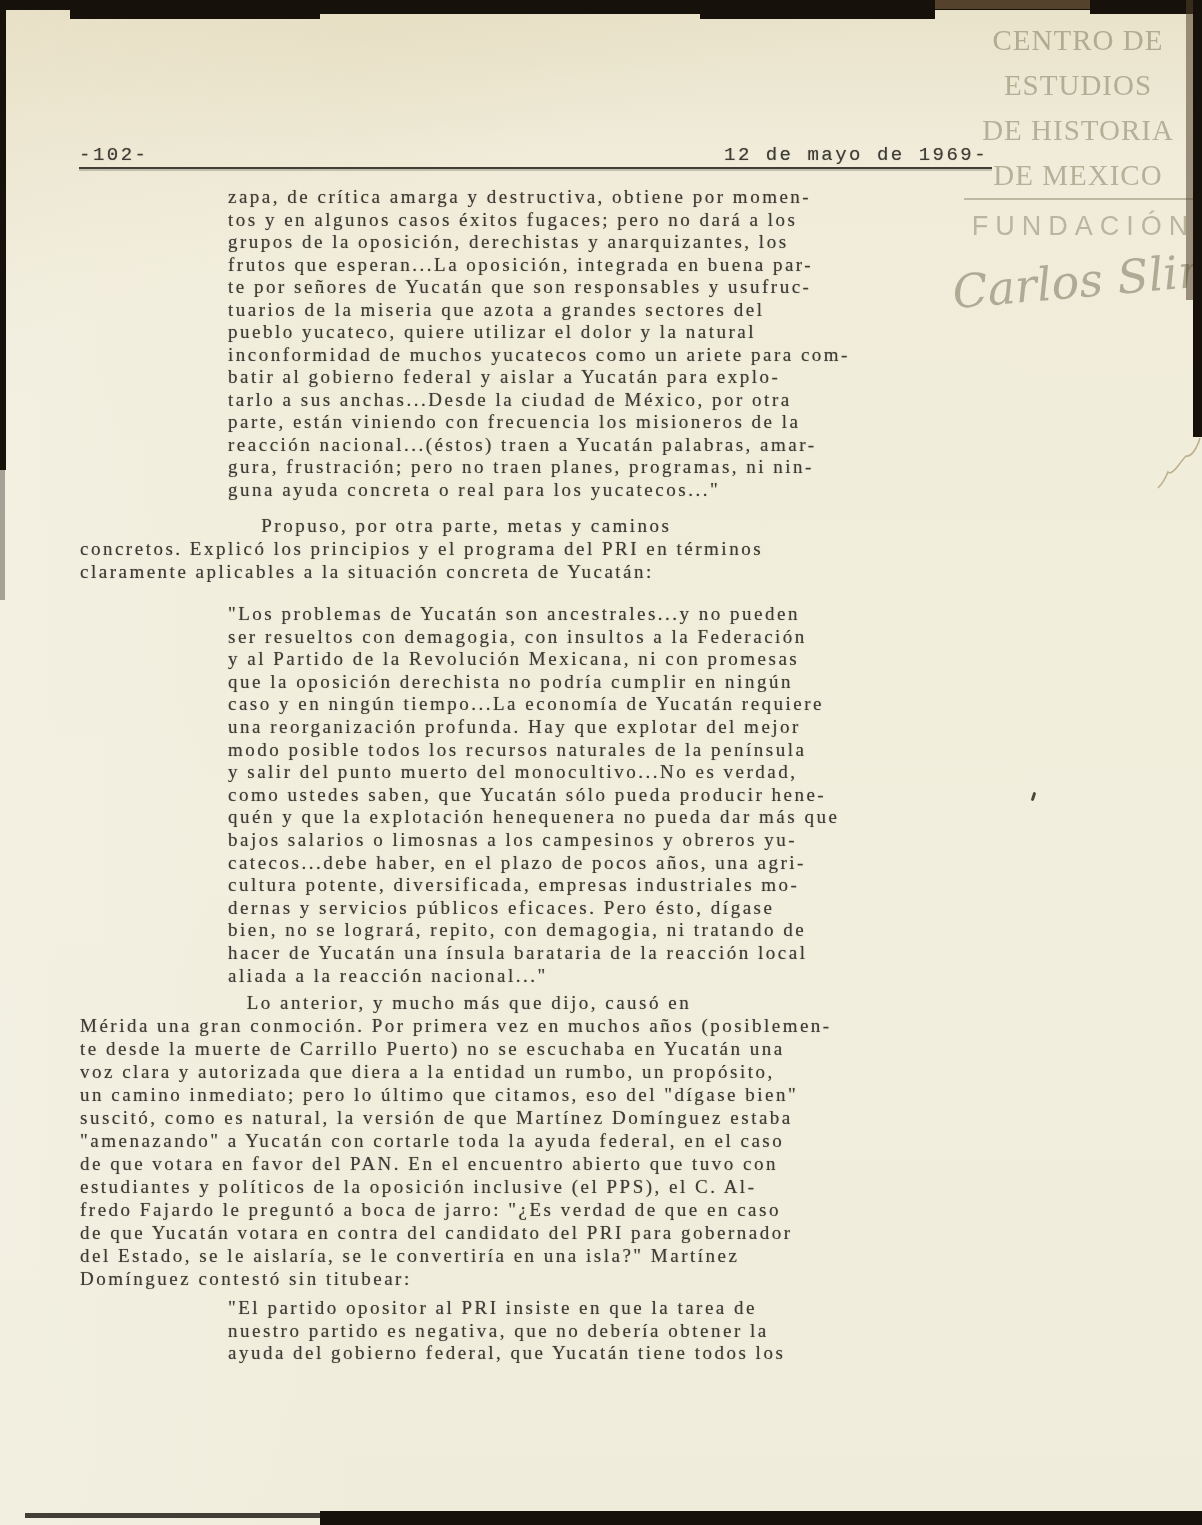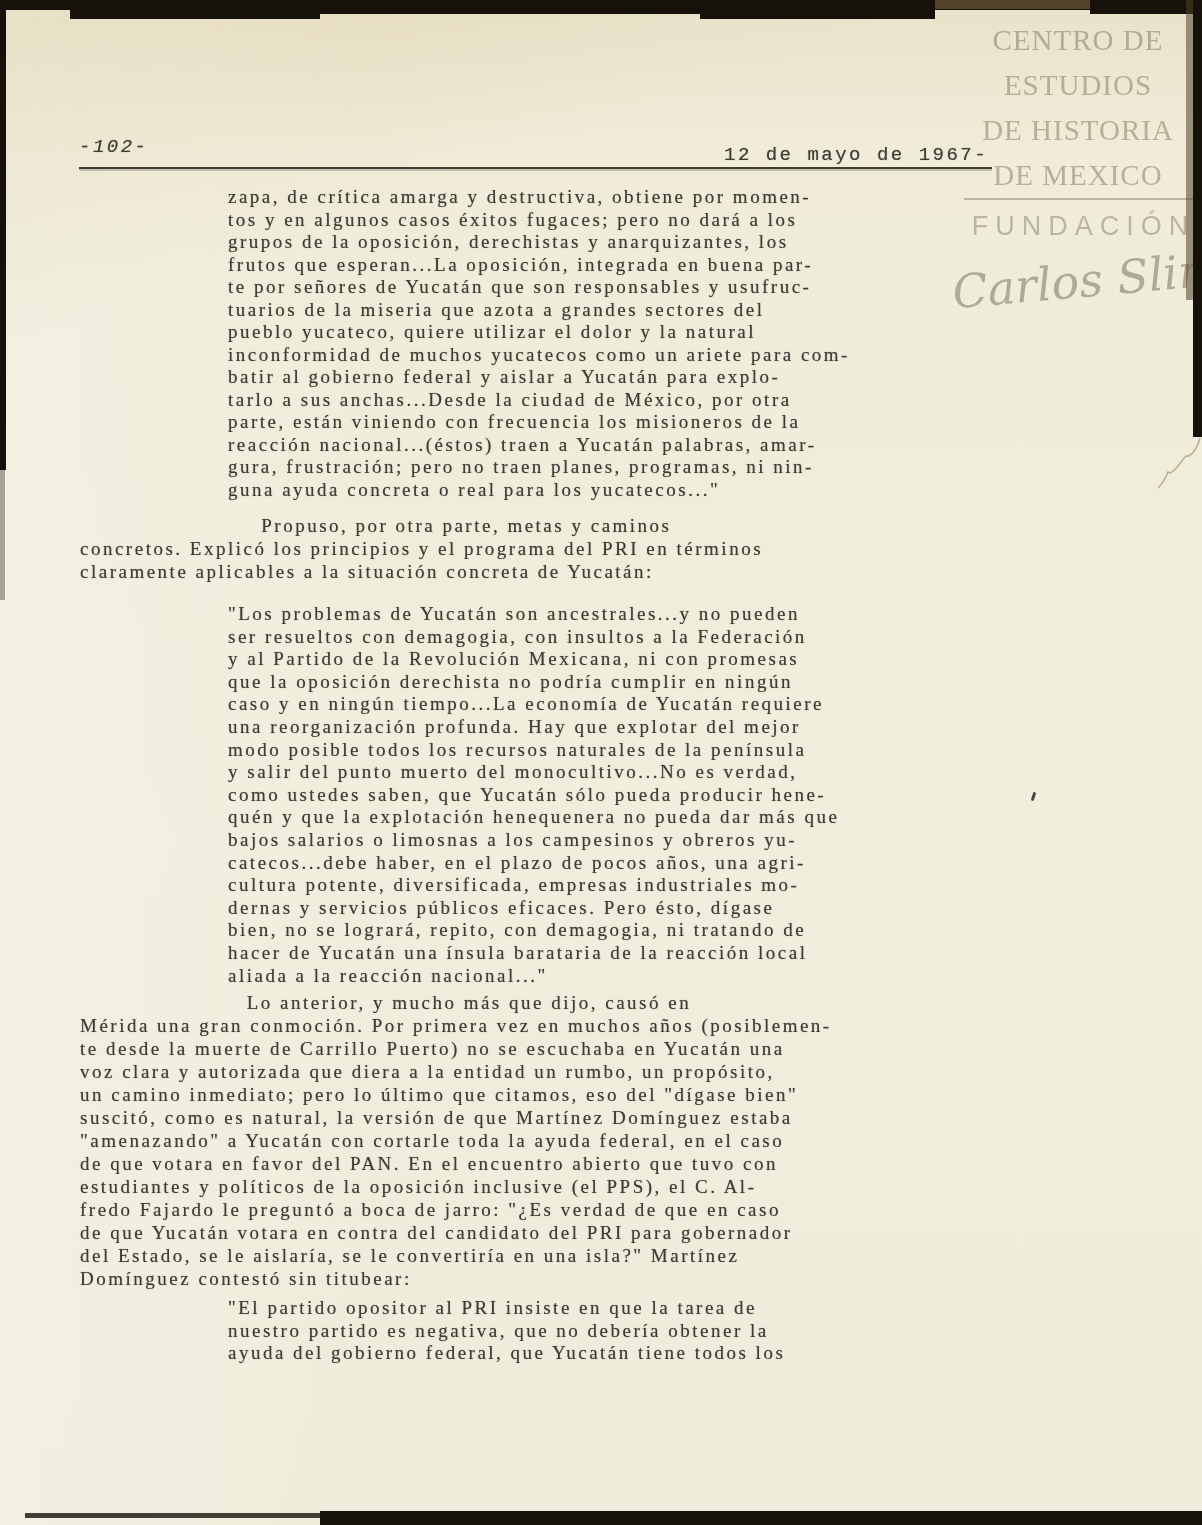--- a/index.html
+++ b/index.html
@@ -21,21 +21,21 @@
   .edge.brown{background:#54422c;}
 
   
   .tw{
     font-size:19px;
     letter-spacing:2.5px;
     color:#3e3c35;
     text-shadow:0 0 1px rgba(62,60,52,.55);
     white-space:pre;
   }
-  .header-pagenum{position:absolute;top:136px;left:79px;font-style:italic;}
+  .header-pagenum{position:absolute;top:144px;left:79px;}
   .header-date{position:absolute;top:144px;left:724px;}
   .header-rule{
     position:absolute;top:167px;left:79px;width:913px;height:2px;
     background:#413e36;box-shadow:0 2px 0 rgba(65,62,54,.25);
   }
 
   .block{position:absolute;font-family:Liberation Serif, serif;}
   .block .line{white-space:pre;}
 
   
@@ -77,21 +77,21 @@
     width:3px;height:9px;border-radius:2px;
     background:#4a463c;transform:rotate(18deg);
   }
 </style>
 </head>
 <body>
 
 <div class="page">
 
   <div class="tw header-pagenum">-102-</div>
-  <div class="tw header-date">12 de mayo de 1967-</div>
+  <div class="tw header-date">12 de mayo de 1969-</div>
   <div class="header-rule"></div>
 
   <div id="body-blocks" class="tw"><div class="block quote" style="top: 186px; left: 228px; line-height: 22.5px;"><div class="line">zapa, de crítica amarga y destructiva, obtiene por momen-</div><div class="line">tos y en algunos casos éxitos fugaces; pero no dará a los</div><div class="line">grupos de la oposición, derechistas y anarquizantes, los</div><div class="line">frutos que esperan...La oposición, integrada en buena par-</div><div class="line">te por señores de Yucatán que son responsables y usufruc-</div><div class="line">tuarios de la miseria que azota a grandes sectores del</div><div class="line">pueblo yucateco, quiere utilizar el dolor y la natural</div><div class="line">inconformidad de muchos yucatecos como un ariete para com-</div><div class="line">batir al gobierno federal y aislar a Yucatán para explo-</div><div class="line">tarlo a sus anchas...Desde la ciudad de México, por otra</div><div class="line">parte, están viniendo con frecuencia los misioneros de la</div><div class="line">reacción nacional...(éstos) traen a Yucatán palabras, amar-</div><div class="line">gura, frustración; pero no traen planes, programas, ni nin-</div><div class="line">guna ayuda concreta o real para los yucatecos..."</div></div><div class="block body" style="top: 514px; left: 80px; line-height: 23px;"><div class="line">                         Propuso, por otra parte, metas y caminos</div><div class="line">concretos. Explicó los principios y el programa del PRI en términos</div><div class="line">claramente aplicables a la situación concreta de Yucatán:</div></div><div class="block quote" style="top: 603px; left: 228px; line-height: 22.6px;"><div class="line">"Los problemas de Yucatán son ancestrales...y no pueden</div><div class="line">ser resueltos con demagogia, con insultos a la Federación</div><div class="line">y al Partido de la Revolución Mexicana, ni con promesas</div><div class="line">que la oposición derechista no podría cumplir en ningún</div><div class="line">caso y en ningún tiempo...La economía de Yucatán requiere</div><div class="line">una reorganización profunda. Hay que explotar del mejor</div><div class="line">modo posible todos los recursos naturales de la península</div><div class="line">y salir del punto muerto del monocultivo...No es verdad,</div><div class="line">como ustedes saben, que Yucatán sólo pueda producir hene-</div><div class="line">quén y que la explotación henequenera no pueda dar más que</div><div class="line">bajos salarios o limosnas a los campesinos y obreros yu-</div><div class="line">catecos...debe haber, en el plazo de pocos años, una agri-</div><div class="line">cultura potente, diversificada, empresas industriales mo-</div><div class="line">dernas y servicios públicos eficaces. Pero ésto, dígase</div><div class="line">bien, no se logrará, repito, con demagogia, ni tratando de</div><div class="line">hacer de Yucatán una ínsula barataria de la reacción local</div><div class="line">aliada a la reacción nacional..."</div></div><div class="block body" style="top: 991px; left: 80px; line-height: 23px;"><div class="line">                       Lo anterior, y mucho más que dijo, causó en</div><div class="line">Mérida una gran conmoción. Por primera vez en muchos años (posiblemen-</div><div class="line">te desde la muerte de Carrillo Puerto) no se escuchaba en Yucatán una</div><div class="line">voz clara y autorizada que diera a la entidad un rumbo, un propósito,</div><div class="line">un camino inmediato; pero lo último que citamos, eso del "dígase bien"</div><div class="line">suscitó, como es natural, la versión de que Martínez Domínguez estaba</div><div class="line">"amenazando" a Yucatán con cortarle toda la ayuda federal, en el caso</div><div class="line">de que votara en favor del PAN. En el encuentro abierto que tuvo con</div><div class="line">estudiantes y políticos de la oposición inclusive (el PPS), el C. Al-</div><div class="line">fredo Fajardo le preguntó a boca de jarro: "¿Es verdad de que en caso</div><div class="line">de que Yucatán votara en contra del candidato del PRI para gobernador</div><div class="line">del Estado, se le aislaría, se le convertiría en una isla?" Martínez</div><div class="line">Domínguez contestó sin titubear:</div></div><div class="block quote" style="top: 1297px; left: 228px; line-height: 22.6px;"><div class="line">"El partido opositor al PRI insiste en que la tarea de</div><div class="line">nuestro partido es negativa, que no debería obtener la</div><div class="line">ayuda del gobierno federal, que Yucatán tiene todos los</div></div></div>
 
   <div class="watermark">
     <div class="wm-serif" style="top:8px">CENTRO DE</div>
     <div class="wm-serif" style="top:53px">ESTUDIOS</div>
     <div class="wm-serif" style="top:98px">DE HISTORIA</div>
     <div class="wm-serif" style="top:143px">DE MEXICO</div>
     <div class="wm-rule"></div>

